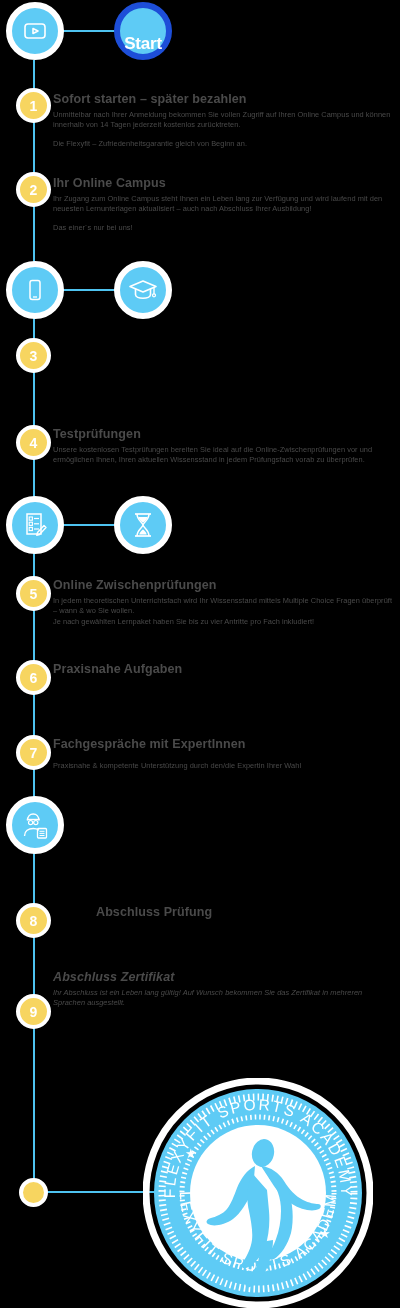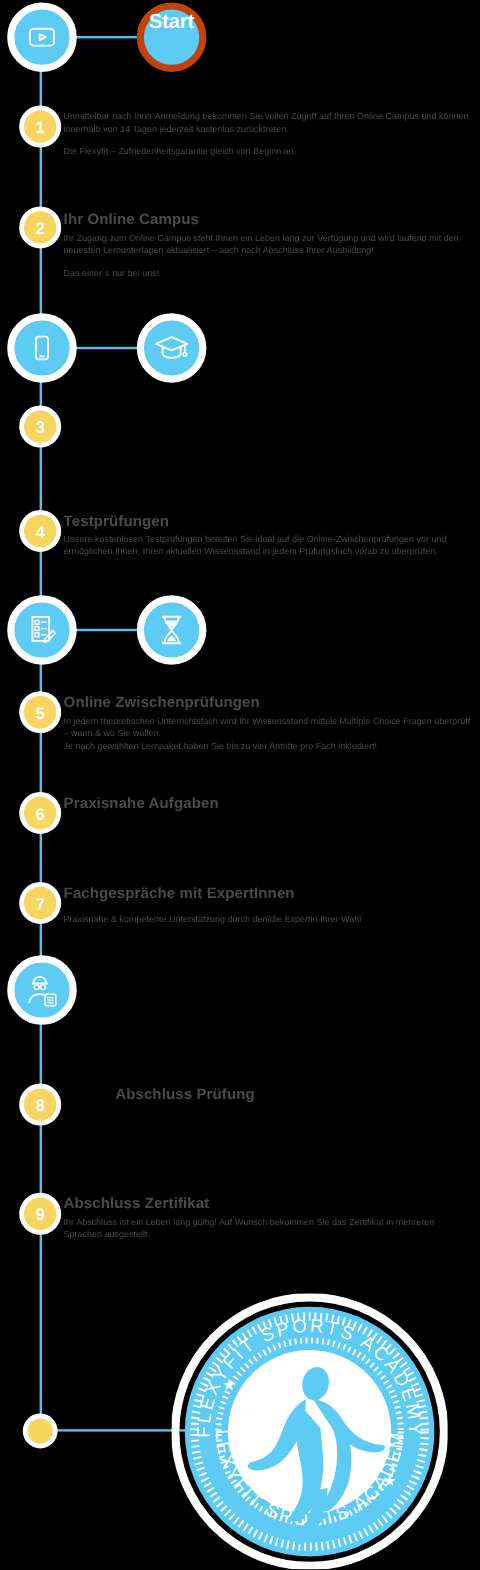--- a/index.html
+++ b/index.html
@@ -43,23 +43,23 @@
     justify-content: center;
     z-index: 5;
   }
   .iconcircle svg { display: block; }
 
   
   .startcircle {
     position: absolute;
     border-radius: 50%;
     background: #5ecbf5;
-    border: 6px solid #c2410c;
+    border: 6px solid #1d4ed8;
     display: flex;
-    align-items: flex-start;
+    align-items: flex-end;
     justify-content: center;
     z-index: 5;
   }
   .startcircle span {
     color: #ffffff;
     font-weight: bold;
     font-size: 17px;
     letter-spacing: -0.2px;
     font-family: "Liberation Sans", sans-serif;
   }
@@ -145,20 +145,21 @@
   </div>
 
   <div class="startcircle" style="left:114px;top:2px;width:58px;height:58px;">
     <span>Start</span>
   </div>
 
   <div class="numbadge" style="top:88px;">
     <span>1</span>
   </div>
   <div class="steptext" style="top:92px;">
+    <h3>Sofort starten – später bezahlen</h3>
     <p>Unmittelbar nach Ihrer Anmeldung bekommen Sie vollen Zugriff auf Ihren Online Campus und können innerhalb von 14 Tagen jederzeit kostenlos zurücktreten.</p>
     <p class="spaced">Die Flexyfit – Zufriedenheitsgarantie gleich von Beginn an.</p>
   </div>
 
   <div class="numbadge" style="top:172px;">
     <span>2</span>
   </div>
   <div class="steptext" style="top:176px;">
     <h3>Ihr Online Campus</h3>
     <p>Ihr Zugang zum Online Campus steht Ihnen ein Leben lang zur Verfügung und wird laufend mit den neuesten Lernunterlagen aktualisiert – auch nach Abschluss Ihrer Ausbildung!</p>
@@ -273,21 +274,21 @@
   <div class="numbadge" style="top:903px;">
     <span>8</span>
   </div>
   <div class="steptext" style="top:905px;margin-left:43px;">
     <h3>Abschluss Prüfung</h3>
   </div>
 
   <div class="numbadge" style="top:994px;">
     <span>9</span>
   </div>
-  <div class="steptext" style="top:996px;">
+  <div class="steptext" style="top:970px;font-style:italic;">
     <h3>Abschluss Zertifikat</h3>
     <p>Ihr Abschluss ist ein Leben lang gültig! Auf Wunsch bekommen Sie das Zertifikat in mehreren Sprachen ausgestellt.</p>
   </div>
 
   <div class="hline" style="left:44px;top:1191px;width:120px;"></div>
   <div class="enddot" style="top:1178px;"></div>
 
   <div class="seal" style="left:143px;top:1078px;width:230px;height:230px;">
     <svg width="230" height="230" viewBox="0 0 230 230">
       <defs>

